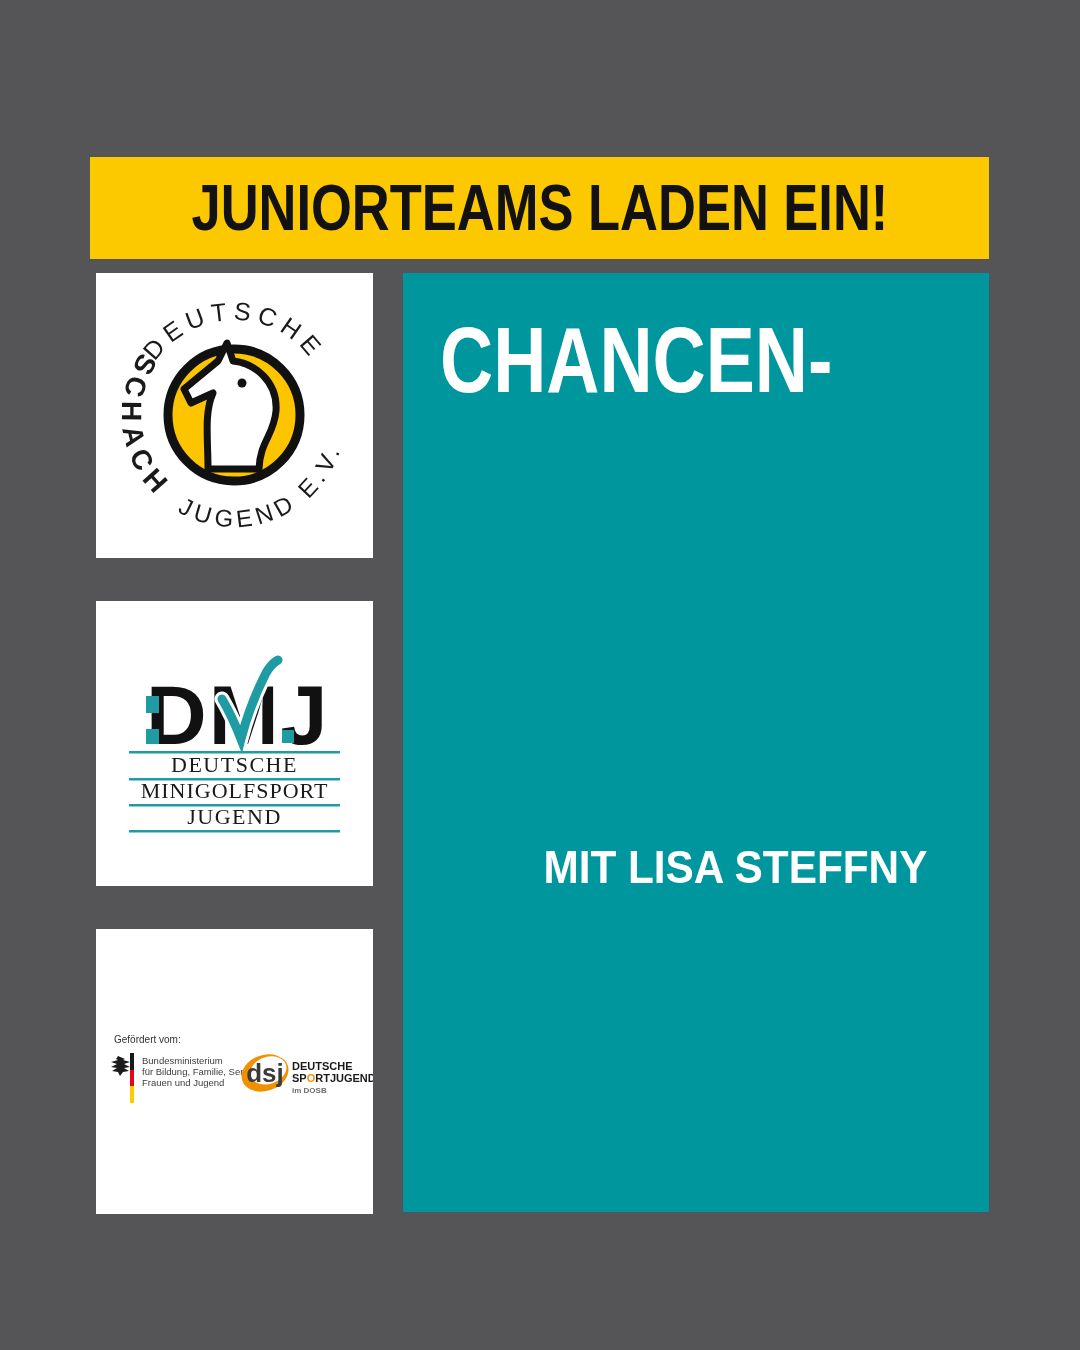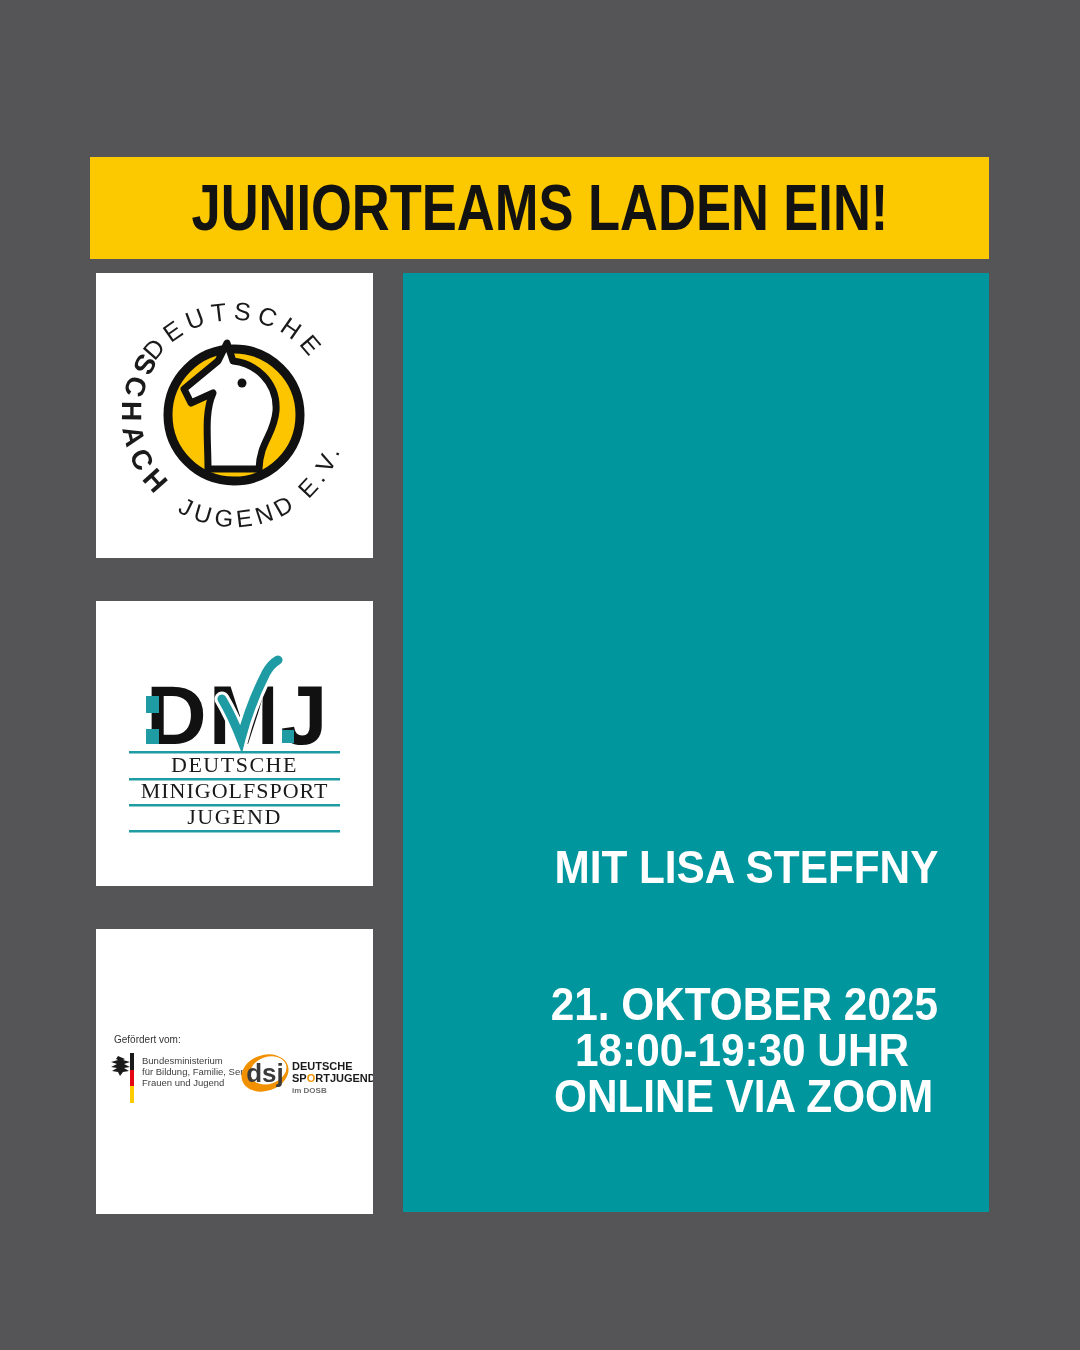--- a/index.html
+++ b/index.html
@@ -33,21 +33,21 @@
     background:#00969E; color:#ffffff;
   }
   .headline { position:absolute; left:37px; top:45px; }
   .headline-line {
     height:85px; line-height:85px; font-size:92px; font-weight:bold;
     white-space:nowrap;
   }
   .headline-line > span {
     display:inline-block; transform:scaleX(0.80); transform-origin:0 50%;
   }
-  .right-block { position:absolute; right:51px; text-align:center; }
+  .right-block { position:absolute; right:62px; text-align:left; }
   .speaker-block { top:571px; }
   .details-block { top:708px; }
   .rb-line { height:46px; line-height:46px; font-size:46px; font-weight:bold; white-space:nowrap; }
   .rb-line > span {
     display:inline-block; transform:scaleX(0.92); transform-origin:100% 50%;
   }
 
   svg text { font-family:"Liberation Sans", sans-serif; }
   .dmj-serif { font-family:"Liberation Serif", serif; }
 </style>
@@ -129,26 +129,22 @@
         <text x="169" y="153" text-anchor="middle" font-size="26" font-weight="bold" fill="#3a3a3a">dsj</text>
         <text x="196" y="141" font-size="11" font-weight="bold" fill="#1a1a1a">DEUTSCHE</text>
         <text x="196" y="153" font-size="11" font-weight="bold" fill="#1a1a1a"><tspan>SP</tspan><tspan fill="#F29100">O</tspan><tspan>RTJUGEND</tspan></text>
         <text x="196" y="164" font-size="8" font-weight="bold" fill="#6e6e6e">im DOSB</text>
       </g>
     </svg>
   </div>
 
   <div class="abs panel">
     <div class="headline">
+      <div class="headline-line"><span>CHANCEN-</span></div>
     </div>
 
     <div class="right-block speaker-block">
       <div class="rb-line"><span>MIT LISA STEFFNY</span></div>
     </div>
 
-    <div class="right-block details-block">
-      <div class="rb-line"><span>21. OKTOBER 2025</span></div>
-      <div class="rb-line"><span>18:00-19:30 UHR</span></div>
-      <div class="rb-line"><span>ONLINE VIA ZOOM</span></div>
-    </div>
   </div>
 
 </div>
 
 </body></html>

